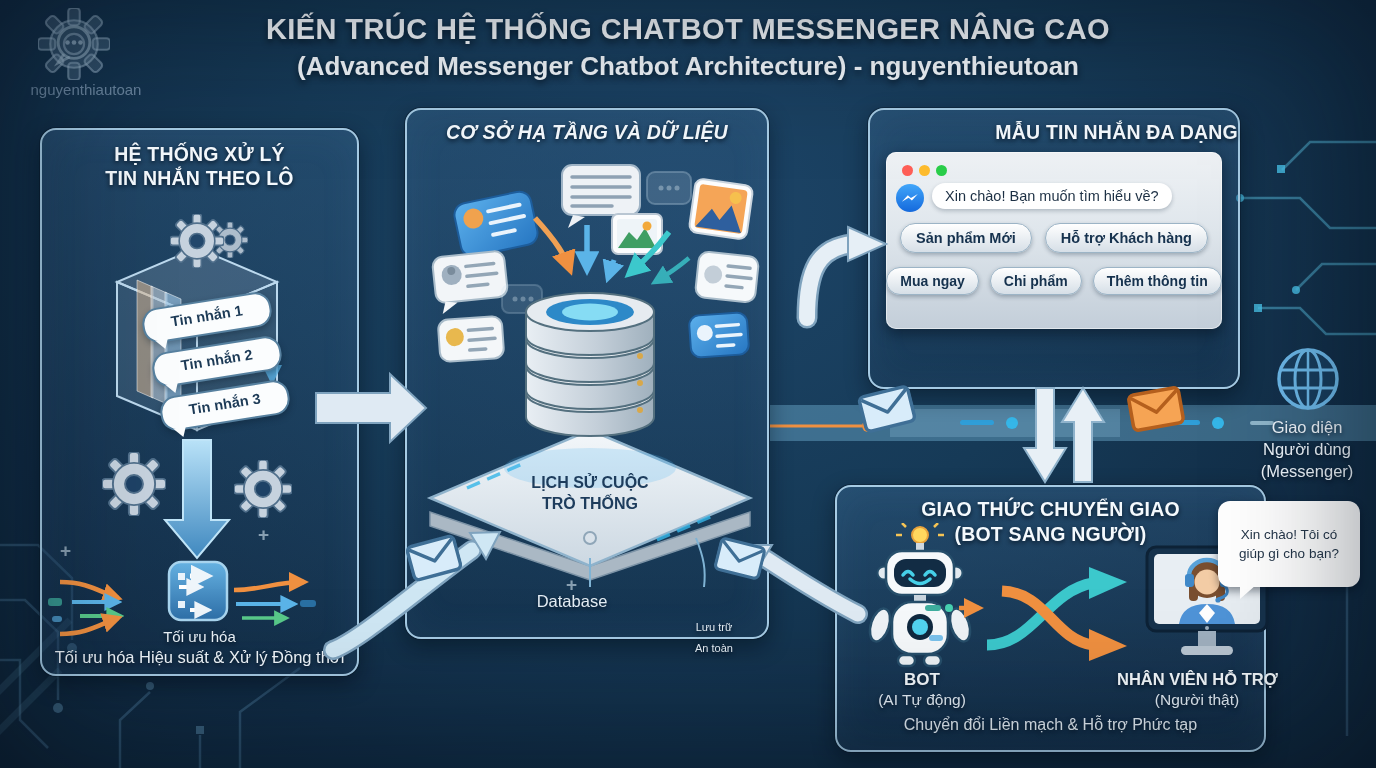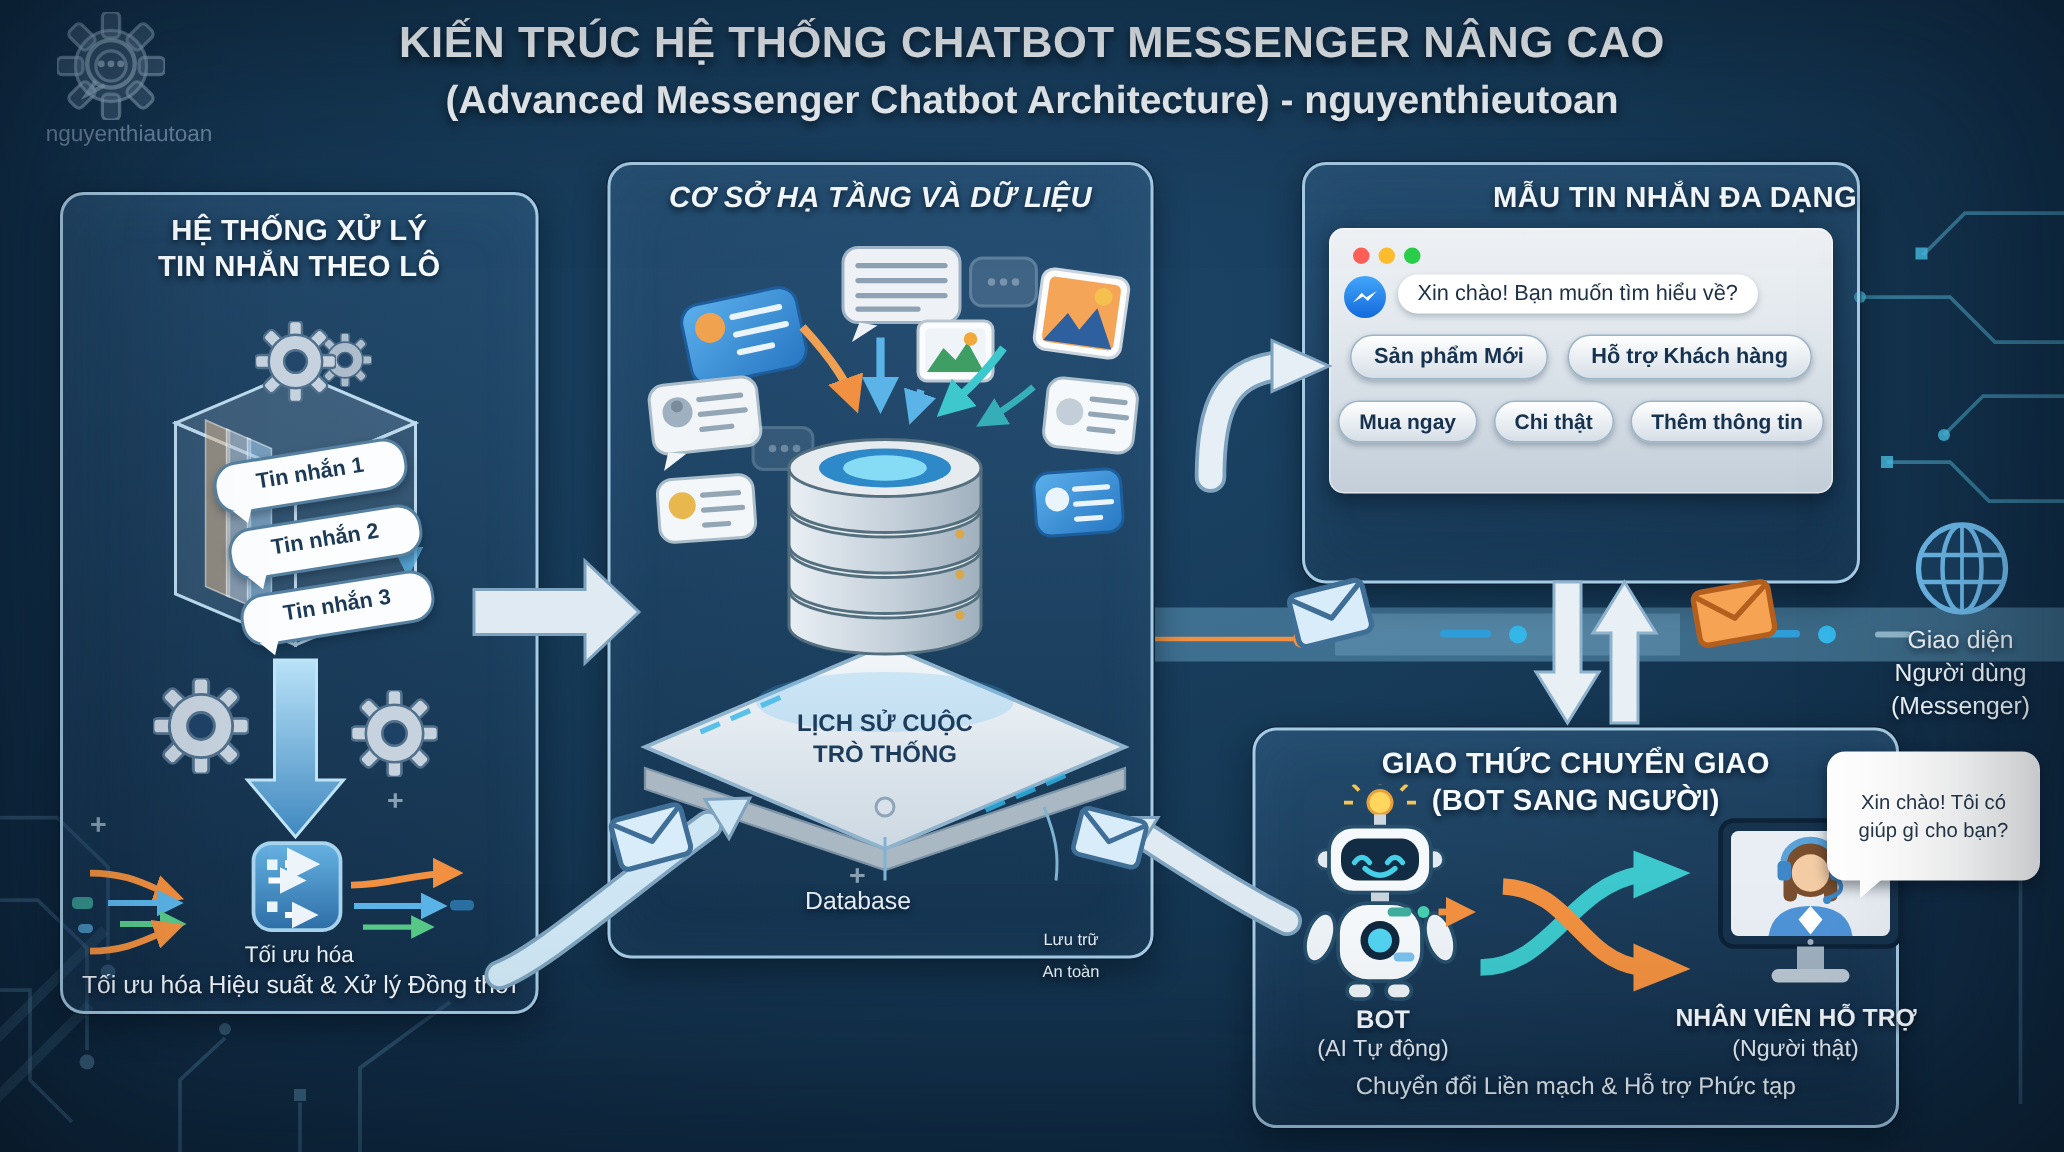--- a/index.html
+++ b/index.html
@@ -378,21 +378,21 @@
           <path d="M6.8,18.8 L12.8,12.2 L15.9,15.1 L22.8,11 L16.9,17.6 L13.7,14.7 Z" fill="#ffffff"></path>
         </svg>
         <div class="greet-bubble">Xin chào! Bạn muốn tìm hiểu về?</div>
       </div>
       <div class="qr-row r1" style="top:71px;">
         <span class="qr-btn">Sản phẩm Mới</span>
         <span class="qr-btn">Hỗ trợ Khách hàng</span>
       </div>
       <div class="qr-row r2" style="top:115px;">
         <span class="qr-btn">Mua ngay</span>
-        <span class="qr-btn">Chi thật</span>
+        <span class="qr-btn">Chi phẩm</span>
         <span class="qr-btn">Thêm thông tin</span>
       </div>
     </div>
   </div>
 
   <div class="abs" style="left:1242px;top:346px;width:130px;">
     <svg class="abs" style="left:33px;top:0" width="66" height="66" viewBox="0 0 66 66">
       <circle cx="33" cy="33" r="29" fill="rgba(40,95,140,.3)" stroke="#6cb8e8" stroke-width="3.5"></circle>
       <ellipse cx="33" cy="33" rx="13" ry="29" fill="none" stroke="#6cb8e8" stroke-width="3"></ellipse>
       <path d="M6,24 H60 M6,42 H60" stroke="#6cb8e8" stroke-width="3" fill="none"></path>

